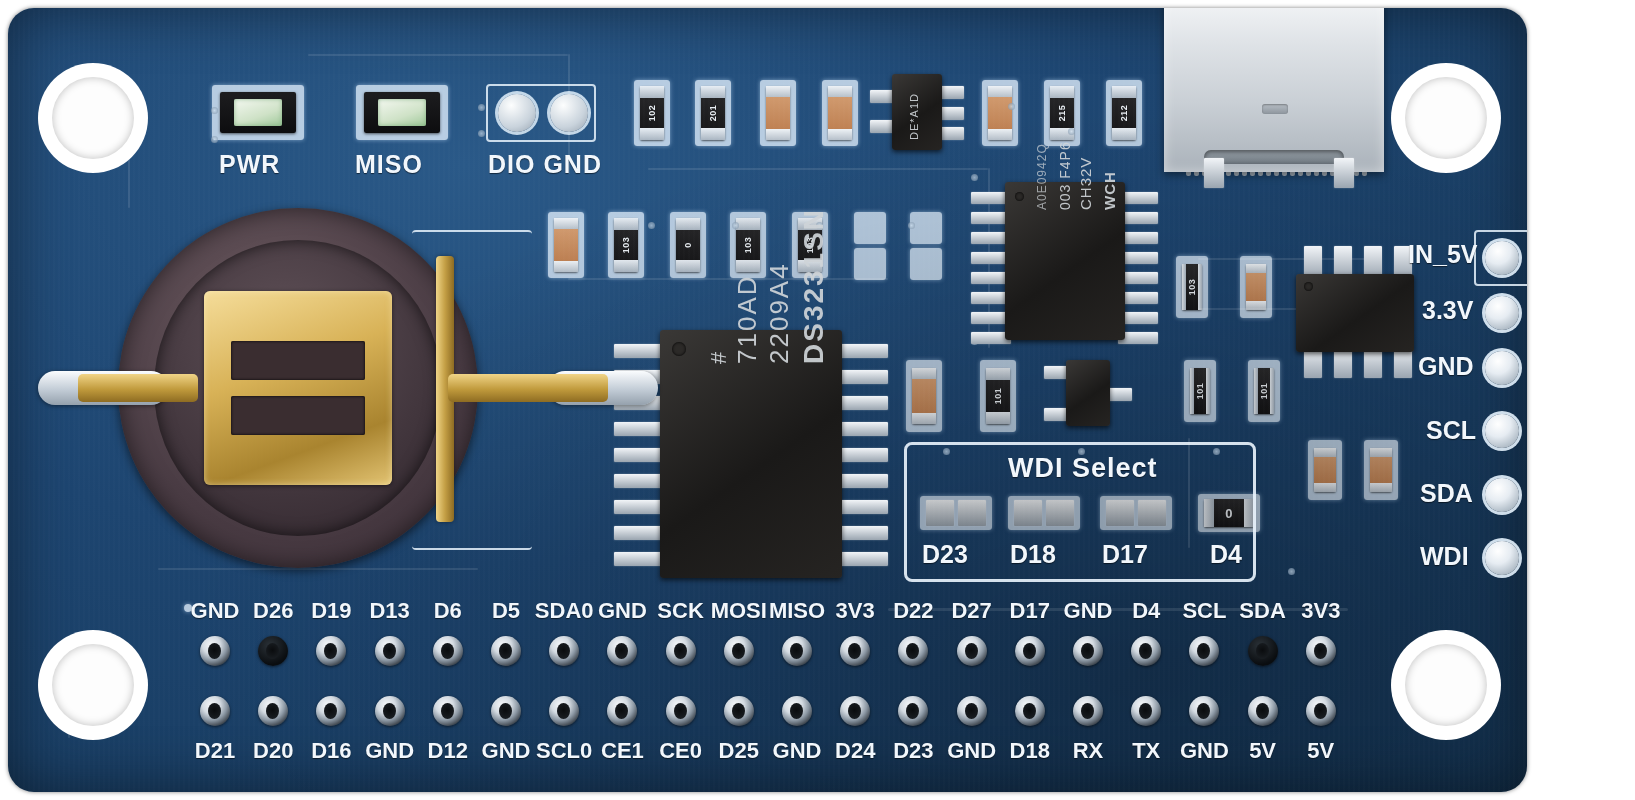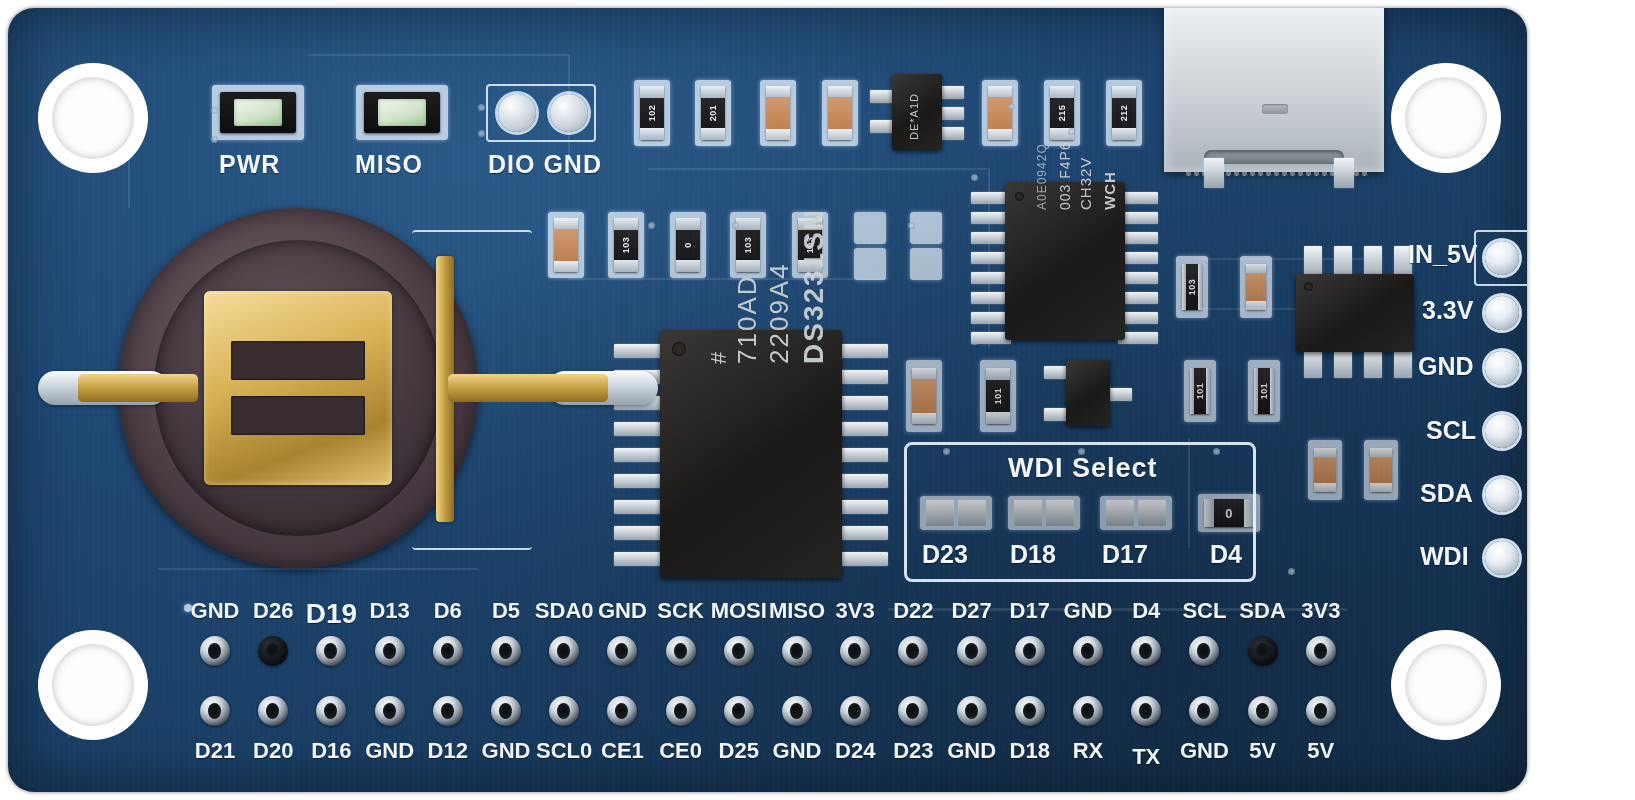--- a/index.html
+++ b/index.html
@@ -503,21 +503,21 @@
           <i></i>
         </div>
         <div class="silk" style="font-size: 22px; left: 265.2px; top: 590px; transform: translateX(-50%);">D26</div>
         <div class="silk" style="font-size: 22px; left: 265.2px; top: 730px; transform: translateX(-50%);">D20</div>
         <div class="hole" style="left: 308.4px; top: 628px;">
           <i></i>
         </div>
         <div class="hole" style="left: 308.4px; top: 688px;">
           <i></i>
         </div>
-        <div class="silk" style="font-size: 28px; left: 323.4px; top: 590px; transform: translateX(-50%);">D19</div>
+        <div class="silk" style="font-size: 22px; left: 323.4px; top: 590px; transform: translateX(-50%);">D19</div>
         <div class="silk" style="font-size: 22px; left: 323.4px; top: 730px; transform: translateX(-50%);">D16</div>
         <div class="hole" style="left: 366.6px; top: 628px;">
           <i></i>
         </div>
         <div class="hole" style="left: 366.6px; top: 688px;">
           <i></i>
         </div>
         <div class="silk" style="font-size: 22px; left: 381.6px; top: 590px; transform: translateX(-50%);">D13</div>
         <div class="silk" style="font-size: 22px; left: 381.6px; top: 730px; transform: translateX(-50%);">GND</div>
         <div class="hole" style="left: 424.8px; top: 628px;">
@@ -616,21 +616,21 @@
         </div>
         <div class="silk" style="font-size: 22px; left: 1080px; top: 590px; transform: translateX(-50%);">GND</div>
         <div class="silk" style="font-size: 22px; left: 1080px; top: 730px; transform: translateX(-50%);">RX</div>
         <div class="hole" style="left: 1123.2px; top: 628px;">
           <i></i>
         </div>
         <div class="hole" style="left: 1123.2px; top: 688px;">
           <i></i>
         </div>
         <div class="silk" style="font-size: 22px; left: 1138.2px; top: 590px; transform: translateX(-50%);">D4</div>
-        <div class="silk" style="font-size: 22px; left: 1138.2px; top: 730px; transform: translateX(-50%); margin-top: 6px;">TX</div>
+        <div class="silk" style="font-size: 22px; left: 1138.2px; top: 730px; transform: translateX(-50%);">TX</div>
         <div class="hole" style="left: 1181.4px; top: 628px;">
           <i></i>
         </div>
         <div class="hole" style="left: 1181.4px; top: 688px;">
           <i></i>
         </div>
         <div class="silk" style="font-size: 22px; left: 1196.4px; top: 590px; transform: translateX(-50%);">SCL</div>
         <div class="silk" style="font-size: 22px; left: 1196.4px; top: 730px; transform: translateX(-50%);">GND</div>
         <div class="hole black" style="left: 1239.6px; top: 628px;">
           <i></i>

